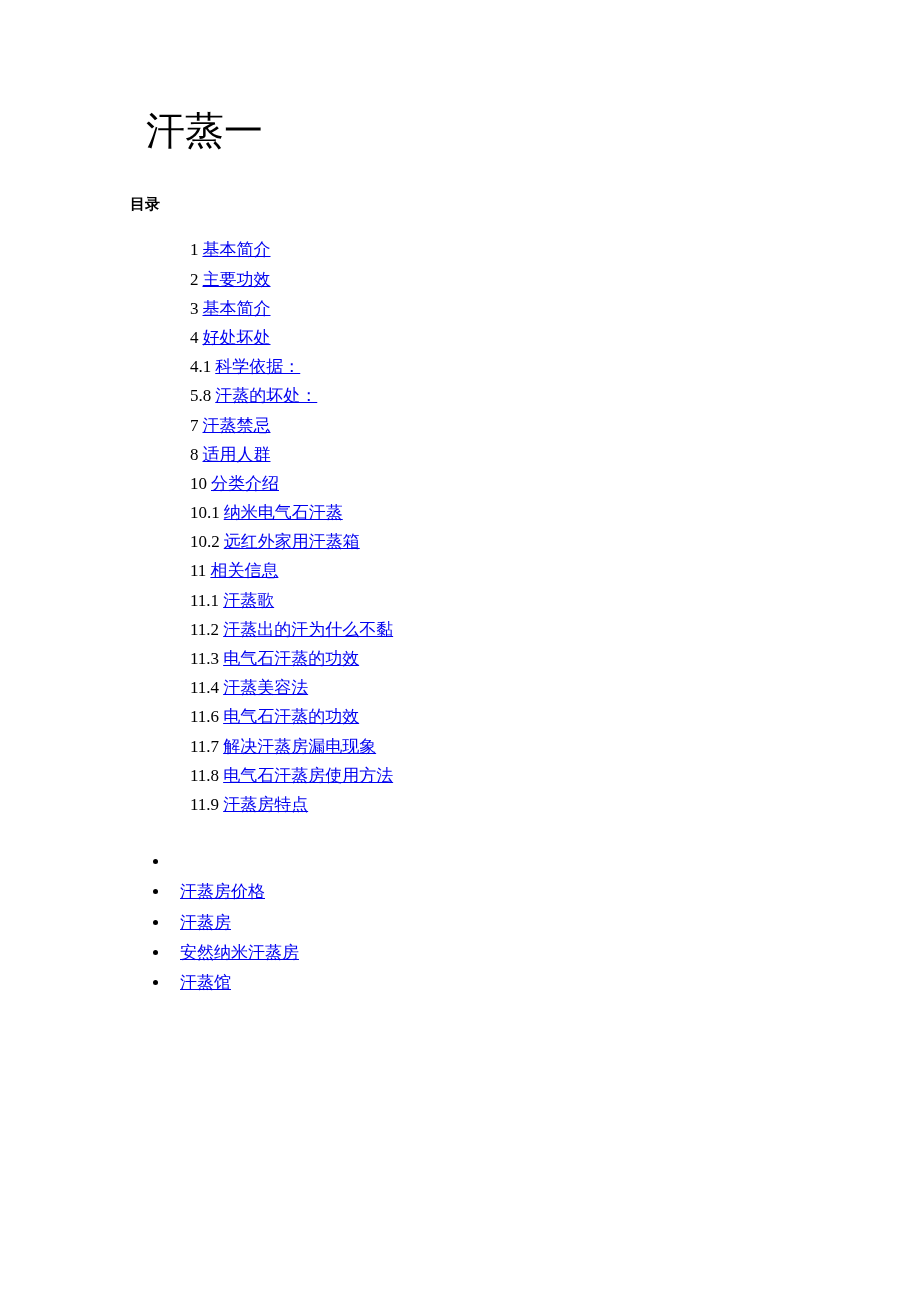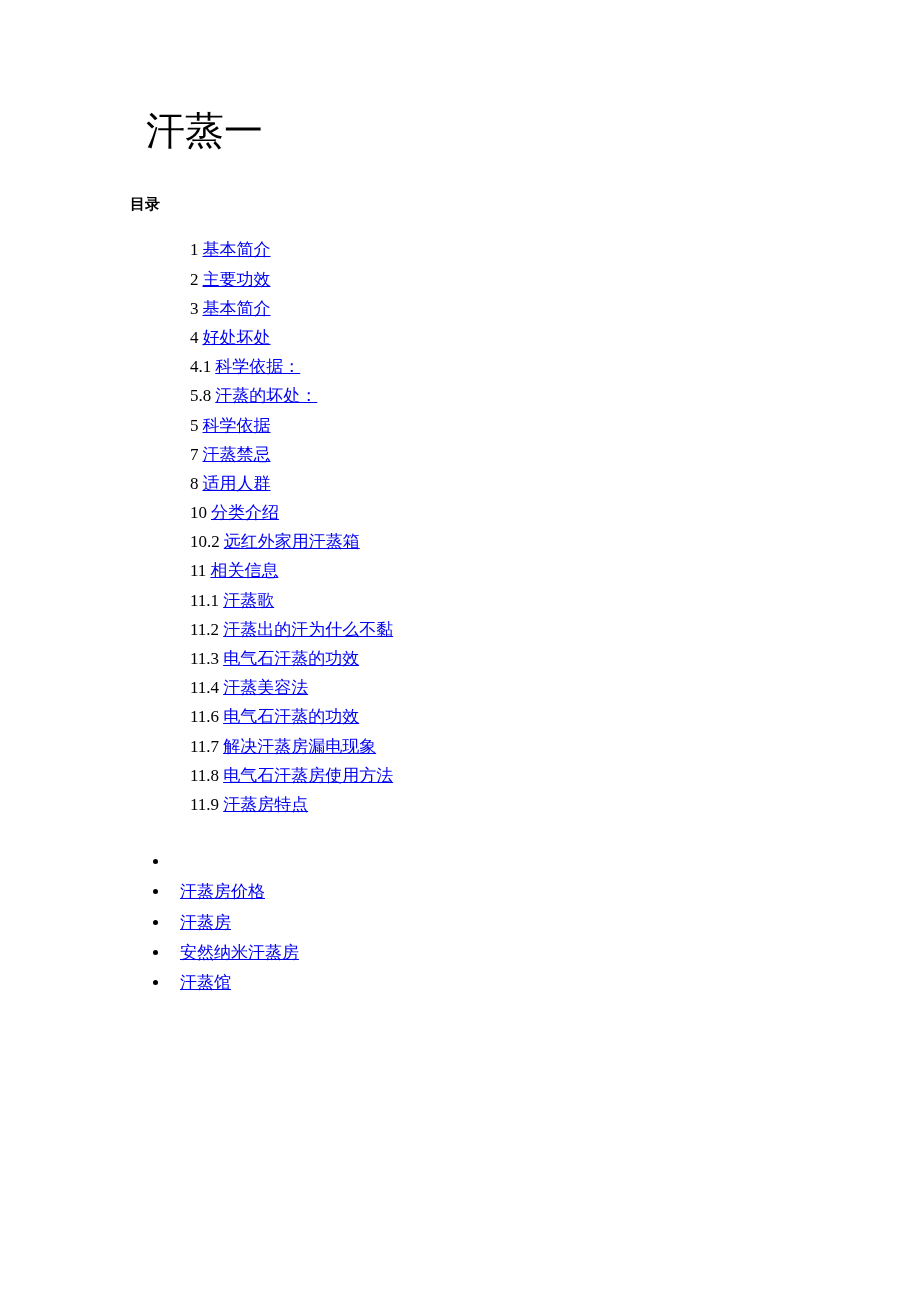--- a/index.html
+++ b/index.html
@@ -51,24 +51,24 @@
 
 <h2>目录</h2>
 
 <div class="toc" id="toc-container">
     <div class="toc-item"><span class="toc-num">1</span><a href="#">基本简介</a></div>
     <div class="toc-item"><span class="toc-num">2</span><a href="#">主要功效</a></div>
     <div class="toc-item"><span class="toc-num">3</span><a href="#">基本简介</a></div>
     <div class="toc-item"><span class="toc-num">4</span><a href="#">好处坏处</a></div>
     <div class="toc-item"><span class="toc-num">4.1</span><a href="#">科学依据：</a></div>
     <div class="toc-item"><span class="toc-num">5.8</span><a href="#">汗蒸的坏处：</a></div>
-    <div class="toc-item"><span class="toc-num">5</span><a href="#">科学依据</a></div>
     <div class="toc-item"><span class="toc-num">7</span><a href="#">汗蒸禁忌</a></div>
     <div class="toc-item"><span class="toc-num">8</span><a href="#">适用人群</a></div>
     <div class="toc-item"><span class="toc-num">10</span><a href="#">分类介绍</a></div>
+    <div class="toc-item"><span class="toc-num">10.1</span><a href="#">纳米电气石汗蒸</a></div>
     <div class="toc-item"><span class="toc-num">10.2</span><a href="#">远红外家用汗蒸箱</a></div>
     <div class="toc-item"><span class="toc-num">11</span><a href="#">相关信息</a></div>
     <div class="toc-item"><span class="toc-num">11.1</span><a href="#">汗蒸歌</a></div>
     <div class="toc-item"><span class="toc-num">11.2</span><a href="#">汗蒸出的汗为什么不黏</a></div>
     <div class="toc-item"><span class="toc-num">11.3</span><a href="#">电气石汗蒸的功效</a></div>
     <div class="toc-item"><span class="toc-num">11.4</span><a href="#">汗蒸美容法</a></div>
     <div class="toc-item"><span class="toc-num">11.6</span><a href="#">电气石汗蒸的功效</a></div>
     <div class="toc-item"><span class="toc-num">11.7</span><a href="#">解决汗蒸房漏电现象</a></div>
     <div class="toc-item"><span class="toc-num">11.8</span><a href="#">电气石汗蒸房使用方法</a></div>
     <div class="toc-item"><span class="toc-num">11.9</span><a href="#">汗蒸房特点</a></div>

